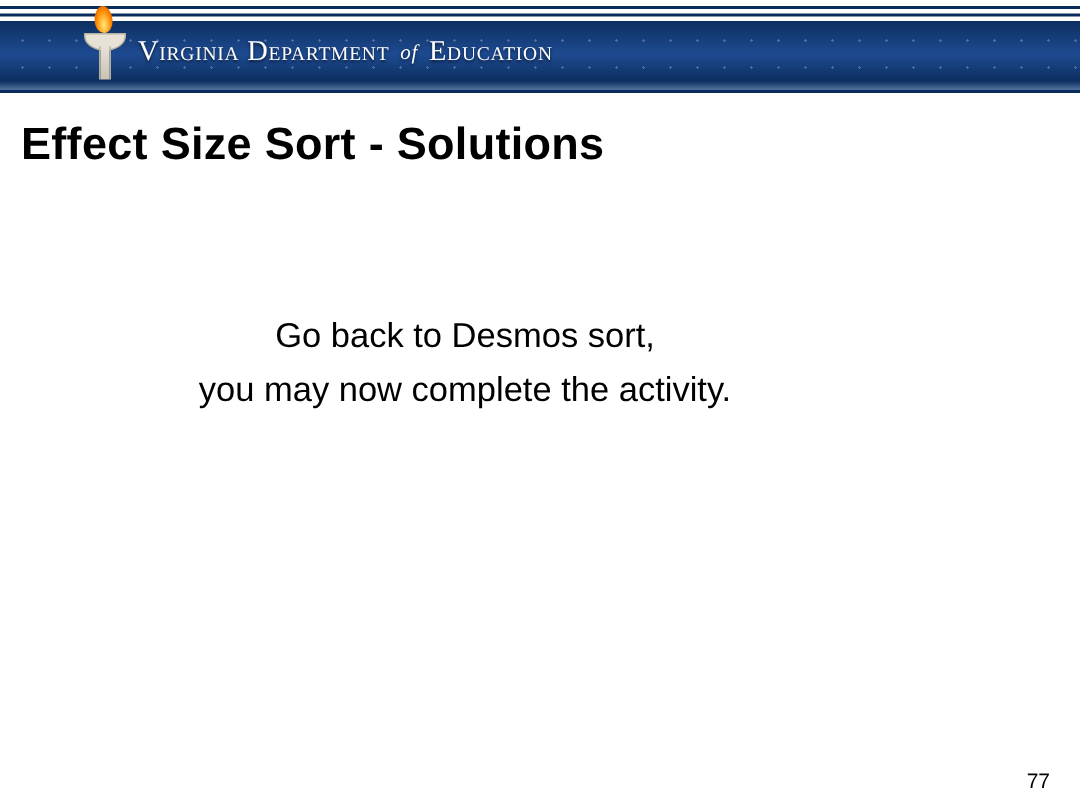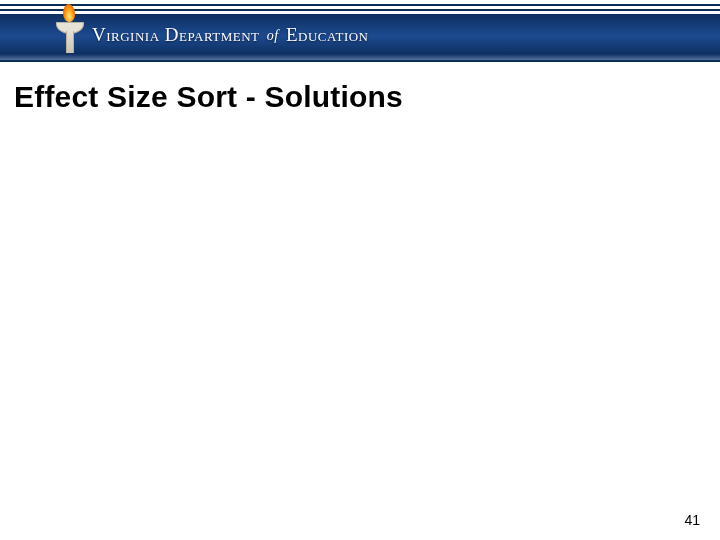--- a/index.html
+++ b/index.html
@@ -42,15 +42,19 @@
       <div class="wordmark">
         <span>Virginia Department </span><span class="of">of</span><span> Education</span>
       </div>
     </div>
     <div class="banner-bottom"></div>
     <div class="banner-edge"></div>
   </div>
 
   <h1 class="title">Effect Size Sort - Solutions</h1>
 
+  <div class="body-copy">
+    <span>Go back to Desmos sort,</span>
+    <span>you may now complete the activity.</span>
+  </div>
 
-  <div class="pagenum">41</div>
+  <div class="pagenum">77</div>
 </div>
 
 </body></html>

